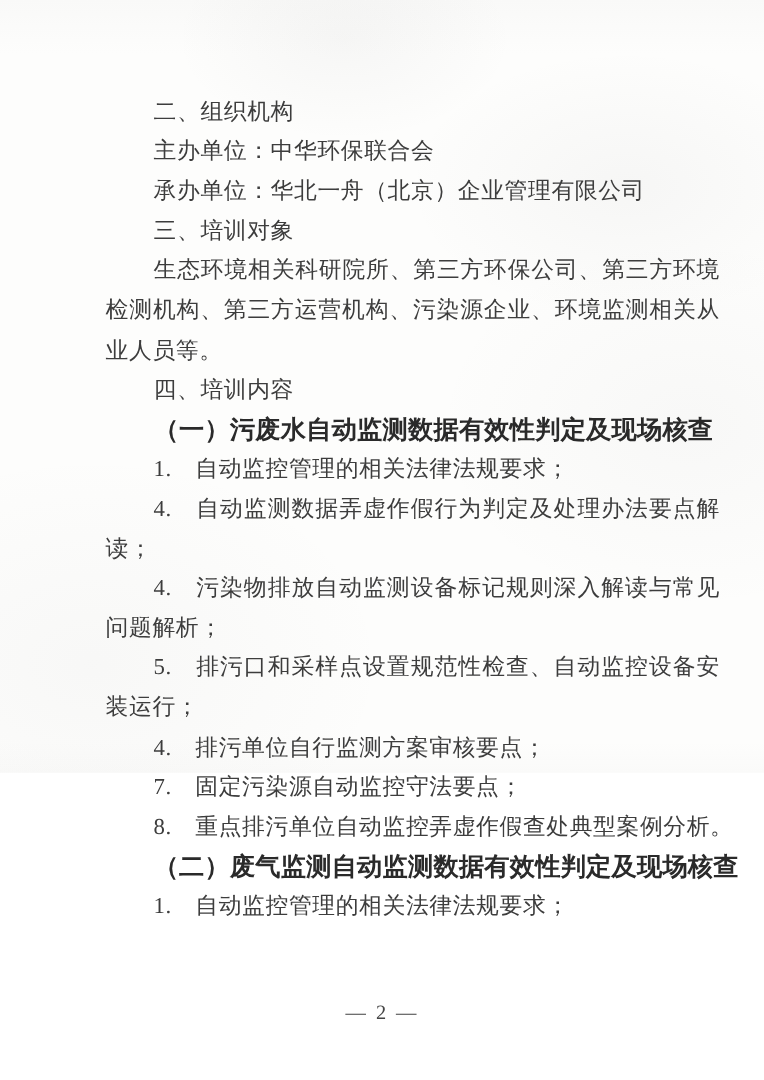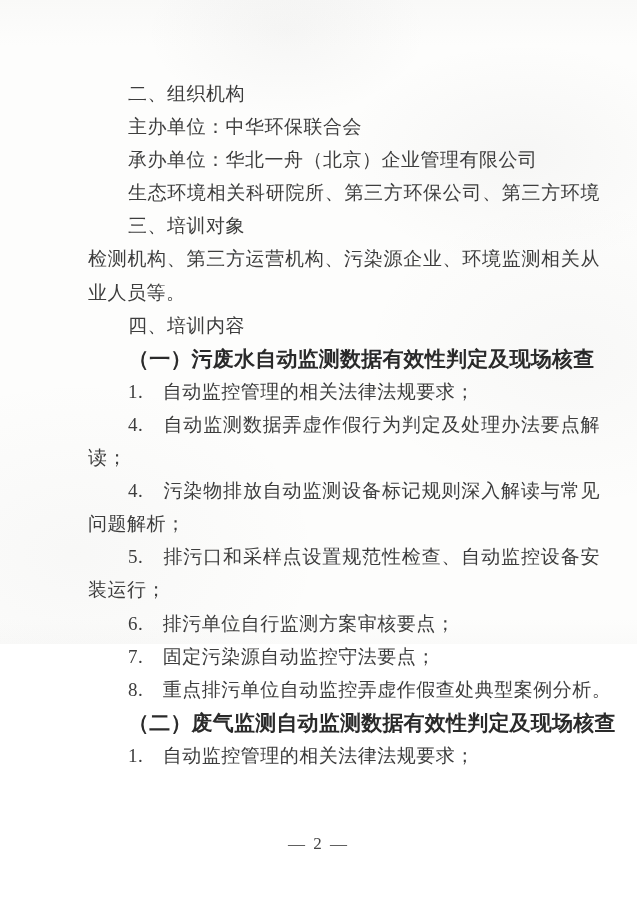--- a/index.html
+++ b/index.html
@@ -60,33 +60,33 @@
   }
 </style>
 </head>
 <body>
 
 <div class="paper">
   <div class="content">
     <div class="line ind">二、组织机构</div>
     <div class="line ind">主办单位：中华环保联合会</div>
     <div class="line ind">承办单位：华北一舟（北京）企业管理有限公司</div>
+    <div class="line ind">三、培训对象</div>
     <div class="line ind stretch">生态环境相关科研院所、第三方环保公司、第三方环境</div>
-    <div class="line ind">三、培训对象</div>
     <div class="line stretch">检测机构、第三方运营机构、污染源企业、环境监测相关从</div>
     <div class="line">业人员等。</div>
     <div class="line ind">四、培训内容</div>
     <div class="line ind bold">（一）污废水自动监测数据有效性判定及现场核查</div>
     <div class="line ind">1.　自动监控管理的相关法律法规要求；</div>
     <div class="line ind stretch">4.　自动监测数据弄虚作假行为判定及处理办法要点解</div>
     <div class="line">读；</div>
     <div class="line ind stretch">4.　污染物排放自动监测设备标记规则深入解读与常见</div>
     <div class="line">问题解析；</div>
     <div class="line ind stretch">5.　排污口和采样点设置规范性检查、自动监控设备安</div>
     <div class="line">装运行；</div>
-    <div class="line ind">6.　排污单位自行监测方案审核要点；</div>
+    <div class="line ind">4.　排污单位自行监测方案审核要点；</div>
     <div class="line ind">7.　固定污染源自动监控守法要点；</div>
     <div class="line ind">8.　重点排污单位自动监控弄虚作假查处典型案例分析。</div>
     <div class="line ind bold">（二）废气监测自动监测数据有效性判定及现场核查</div>
     <div class="line ind">1.　自动监控管理的相关法律法规要求；</div>
   </div>
   <div class="page-number">— 2 —</div>
 </div>
 
 </body></html>

